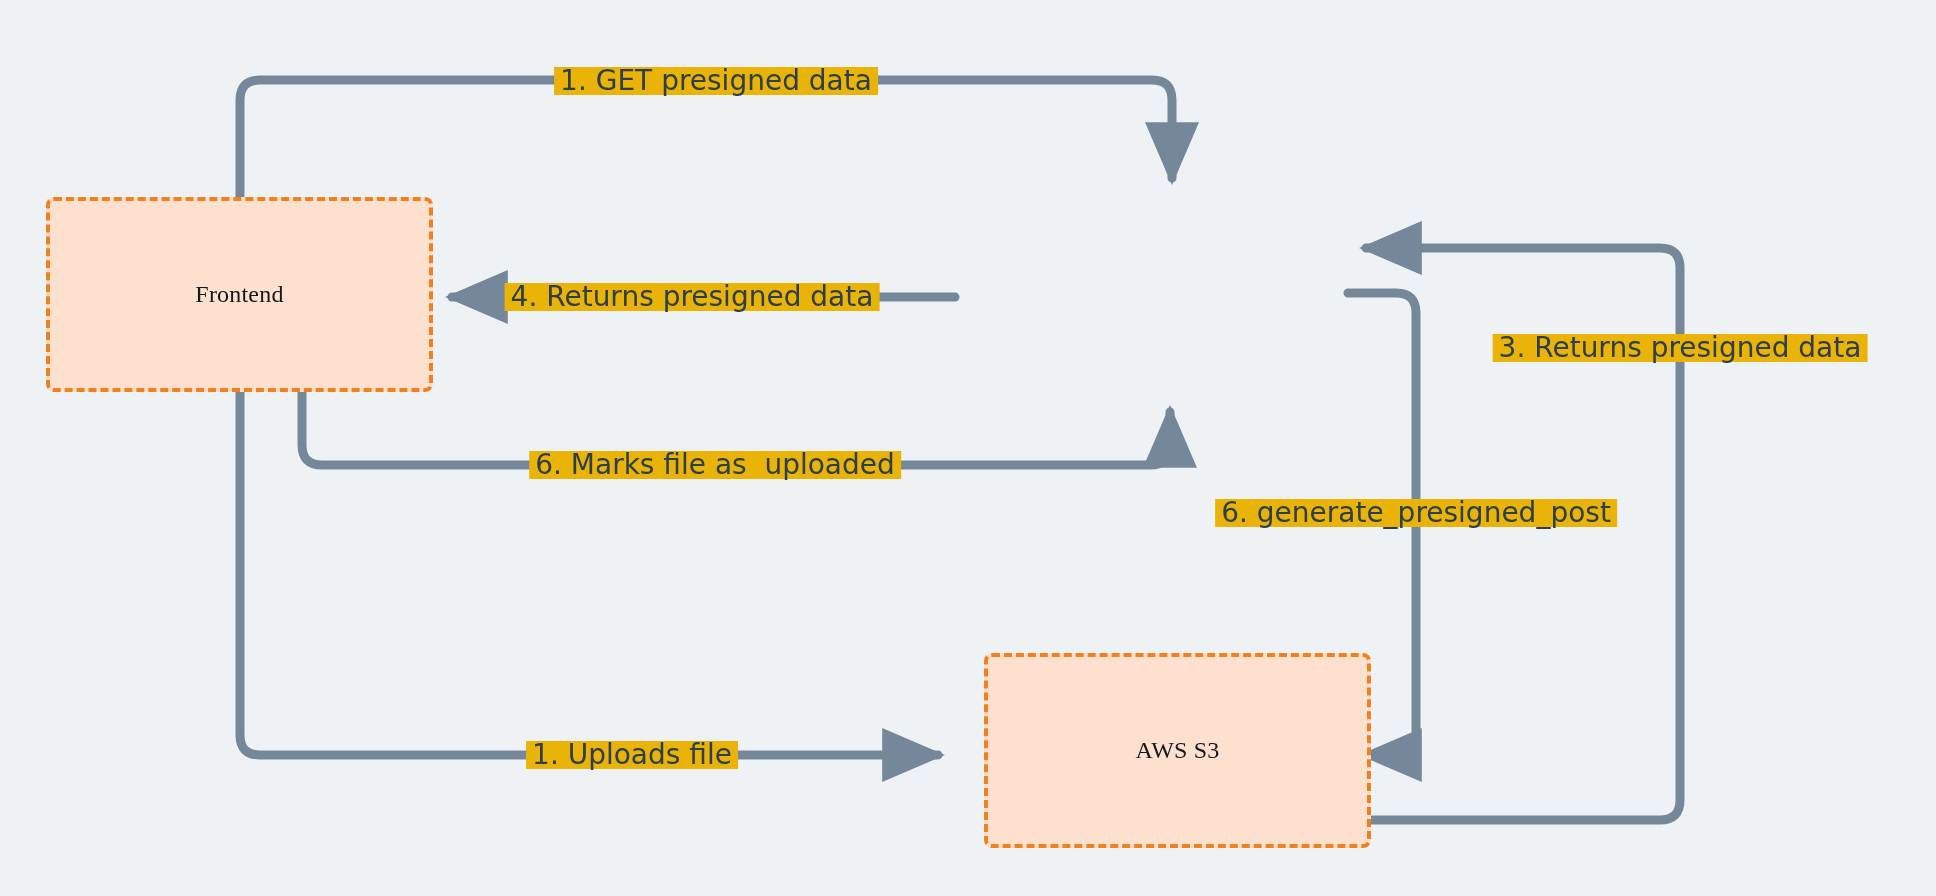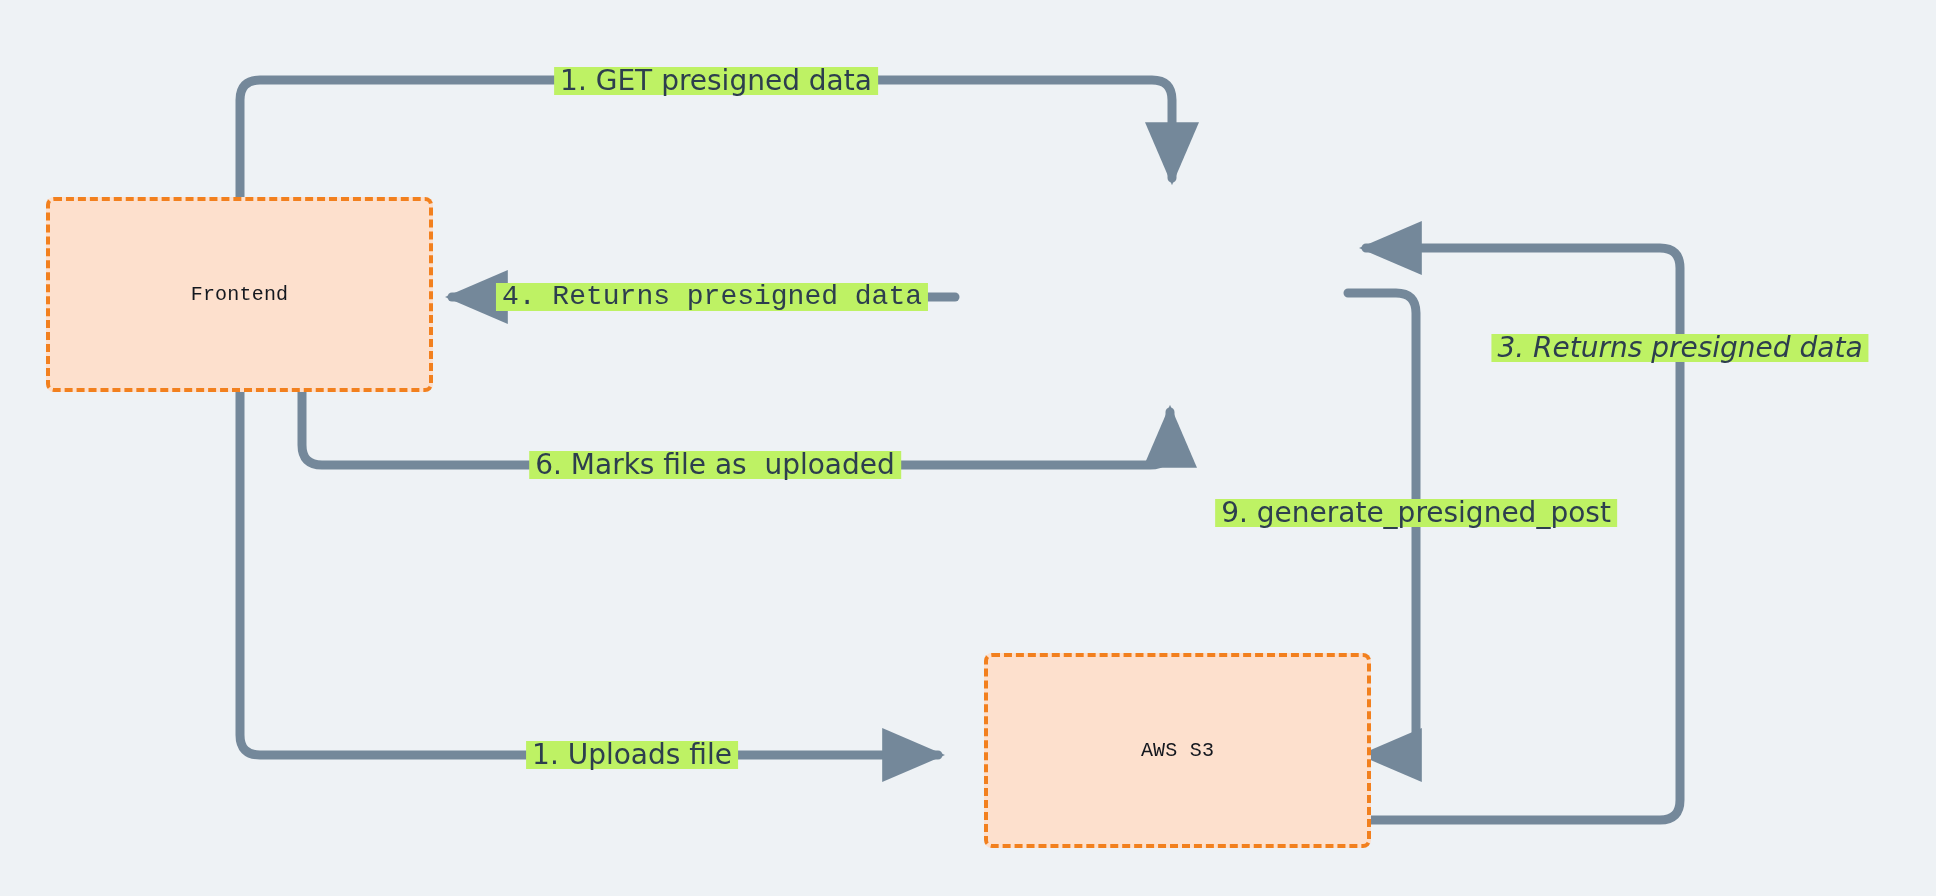--- a/index.html
+++ b/index.html
@@ -28,32 +28,32 @@
     position: absolute;
     background: #fde0cd;
     border: 4px dashed #f2801e;
     border-radius: 8px;
     box-sizing: border-box;
     display: flex;
     align-items: center;
     justify-content: center;
   }
   .node-label {
-    font-family: Liberation Mono, monospace;
-    font-size: 20px;
+    font-family: Liberation Serif, serif;
+    font-size: 24px;
     color: #14181f;
     letter-spacing: 0.2px;
     white-space: pre;
   }
   .edge-label {
     position: absolute;
     font-family: "DejaVu Sans", sans-serif;
     font-size: 28px;
     color: #2d3e4e;
-    background: #bef264;
+    background: #eab308;
     white-space: pre;
     line-height: 1;
     padding: 0 6px;
     transform: translate(-50%, -50%);
   }
 </style>
 </head>
 <body>
 
 <div id="diagram-canvas">
@@ -82,23 +82,23 @@
     <span class="node-label">Frontend</span>
   </div>
 
 
   <div class="node-box" style="left:958px; top:653px; width:387px; height:195px;margin-left:26px;">
     <span class="node-label">AWS S3</span>
   </div>
 
   <div class="edge-label" style="left:716px; top:81px;">1. GET presigned data</div>
 
-  <div class="edge-label" style="left:1416px; top:513px;">9. generate_presigned_post</div>
+  <div class="edge-label" style="left:1416px; top:513px;">6. generate_presigned_post</div>
 
-  <div class="edge-label" style="left:1680px; top:348px;font-style:italic;">3. Returns presigned data</div>
+  <div class="edge-label" style="left:1680px; top:348px;">3. Returns presigned data</div>
 
-  <div class="edge-label" style="left:712px; top:297px;font-family:Liberation Mono, monospace;">4. Returns presigned data</div>
+  <div class="edge-label" style="left:692px; top:297px;">4. Returns presigned data</div>
 
   <div class="edge-label" style="left:632px; top:755px;">1. Uploads file</div>
 
   <div class="edge-label" style="left:715px; top:465px;">6. Marks file as  uploaded</div>
 
 </div>
 
 </body></html>

